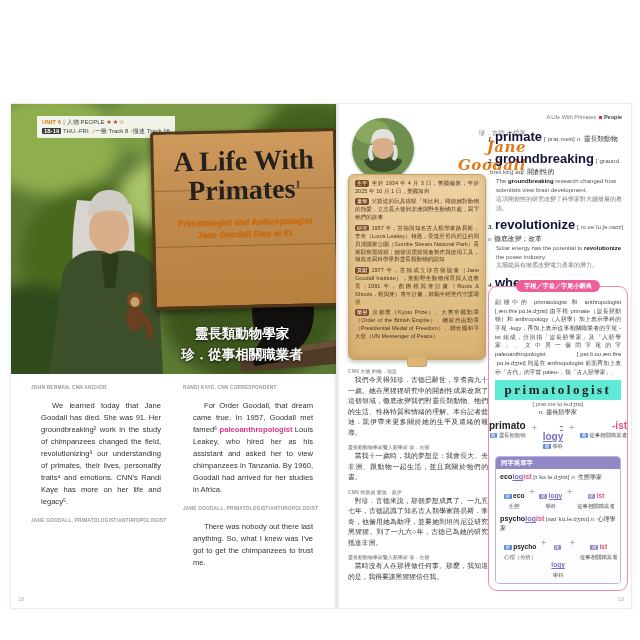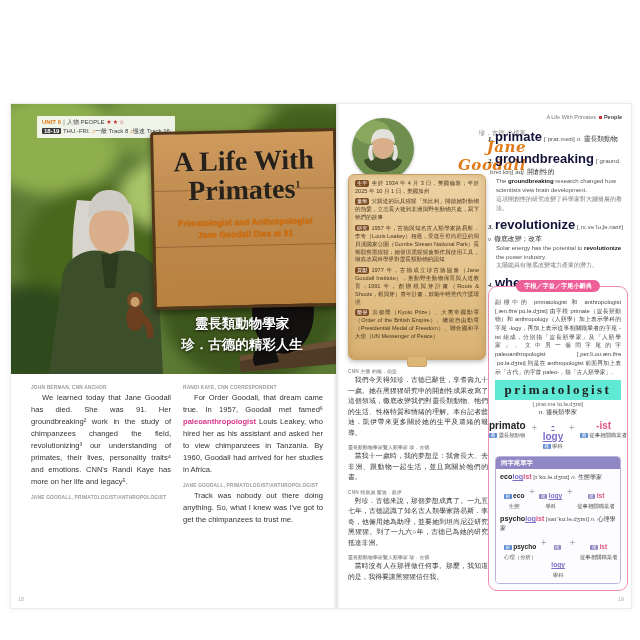--- a/index.html
+++ b/index.html
@@ -25,26 +25,26 @@
     background:linear-gradient(180deg,#cf9a5c 0%,#c08b4f 40%,#b8813f 100%);
     border:3px solid #53351a;border-radius:4px;box-shadow:0 3px 6px rgba(0,0,0,.45);
     text-align:center;}
   .sign:before{content:"";position:absolute;left:0;right:0;top:56px;height:1px;background:rgba(80,50,20,.35);}
   .sign:after{content:"";position:absolute;left:0;right:0;top:112px;height:1px;background:rgba(80,50,20,.35);}
   .sign-title{margin-top:14px;font-family:"Liberation Serif","DejaVu Serif",serif;font-weight:bold;
     font-size:28px;line-height:1.02;color:#26211a;text-shadow:0 1px 0 rgba(255,255,255,.15);}
   .sign-title sup{font-size:10px;}
   .sign-sub{margin-top:12px;font-size:8.5px;font-weight:bold;color:#d96b00;line-height:1.45;
     text-shadow:0 0 1px rgba(0,0,0,.2);}
-  .zh-sub{position:absolute;left:131px;top:210px;width:200px;text-align:center;color:#fff;
+  .zh-sub{position:absolute;left:131px;top:220px;width:200px;text-align:center;color:#fff;
     font-weight:bold;font-size:13.5px;line-height:1.55;text-shadow:0 1px 3px rgba(0,0,0,.8);}
   .cols{position:absolute;left:20px;top:274px;width:292px;display:flex;gap:12px;}
   .col{flex:1;}
   .speaker{font-size:4.8px;letter-spacing:.2px;color:#9a9a9a;font-weight:bold;margin:7px 0 2px;}
-  .col p{margin:0;font-size:7.6px;line-height:1.58;color:#333;text-align:justify;text-indent:11px;}
+  .col p{margin:10px;font-size:7.6px;line-height:1.58;color:#333;text-align:justify;text-indent:11px;}
   .kw-pink{color:#d6368b;font-weight:bold;}
   .pagenum{position:absolute;bottom:6px;font-size:5.5px;color:#b5b5b5;}
   .pagenum.pl{left:7px;} .pagenum.pr{right:7px;}
 
   
   .rp-header{position:absolute;top:10px;right:9px;font-size:5.5px;color:#777;}
   .rp-header b{color:#444;}
   .bullet{display:inline-block;width:3px;height:3px;background:#cc3333;margin:0 2px 0 3px;vertical-align:middle;}
   .avatar{position:absolute;left:16px;top:14px;width:62px;height:62px;border-radius:50%;overflow:hidden;
     box-shadow:0 1px 3px rgba(0,0,0,.3);}
@@ -80,21 +80,21 @@
   .pinkbox{position:absolute;left:152px;top:182px;width:140px;box-sizing:border-box;
     border:1.5px solid #f08bb8;border-radius:9px;padding:9px 6px 6px;background:#fff;}
   .pink-badge{position:absolute;left:50%;top:-7px;transform:translateX(-50%);white-space:nowrap;
     background:#ee5f9a;color:#fff;font-size:6.2px;font-weight:bold;padding:1.5px 8px;border-radius:8px;}
   .ws-intro{font-size:5.8px;line-height:1.5;color:#444;text-align:justify;margin:2px 0 4px;}
   .ws-word{background:#5eead4;text-align:center;font-size:13px;font-weight:bold;color:#222;
     letter-spacing:2.5px;padding:2px 0;font-family:"Liberation Serif","DejaVu Serif",serif;}
   .ws-phon{text-align:center;font-size:5.6px;color:#666;margin-top:1px;}
   .ws-def{text-align:center;font-size:6.2px;color:#333;margin:1px 0 3px;}
   .parts-row{display:flex;justify-content:center;align-items:flex-start;gap:4px;}
-  .part{text-align:center;}
+  .part{text-align:right;}
   .part-big{font-size:10px;font-weight:bold;}
   .c-root{color:#222;} .c-logy{color:#7b6fc9;text-decoration:underline;} .c-ist{color:#e0557f;}
   .plus{font-size:9px;color:#999;margin-top:1px;}
   .tag{display:inline-block;background:#5b8bd0;color:#fff;font-size:4.6px;padding:0 1.5px;
     border-radius:1px;margin-right:1.5px;vertical-align:10%;}
   .tag.suf{background:#8f88c4;}
   .part-mean{font-size:5.4px;color:#555;margin-top:1px;white-space:nowrap;}
   .purplebox{margin-top:6px;border:1px solid #b9b3dd;border-radius:4px;overflow:hidden;}
   .purple-head{background:#8f88c4;color:#fff;font-size:6.4px;font-weight:bold;padding:1.5px 5px;}
   .purple-body{padding:3px 4px 4px;background:#fdfdff;}
@@ -181,35 +181,35 @@
           <span>Primates</span><sup>1</sup>
         </div>
         <div class="sign-sub">
           <span>Primatologist and Anthropologist</span><br>
           <span>Jane Goodall Dies at 91</span>
         </div>
       </div>
 
       <div class="zh-sub">
         <div>靈長類動物學家</div>
-        <div>珍．古德的精彩人生</div>
+        <div>珍．從事相關職業者</div>
       </div>
     </div>
 
     <div class="cols">
       <div class="col">
         <div class="speaker">JOHN BERMAN, CNN ANCHOR</div>
         <p>We learned today that Jane Goodall has died. She was 91. Her groundbreaking² work in the study of chimpanzees changed the field, revolutionizing³ our understanding of primates, their lives, personality traits⁴ and emotions. CNN's Randi Kaye has more on her life and legacy⁵.</p>
         <div class="speaker">JANE GOODALL, PRIMATOLOGIST/ANTHROPOLOGIST</div>
       </div>
       <div class="col">
         <div class="speaker">RANDI KAYE, CNN CORRESPONDENT</div>
         <p><span>For Order Goodall, that dream came true. In 1957, Goodall met famed⁶ </span><span class="kw-pink">paleoanthropologist</span><span> Louis Leakey, who hired her as his assistant and asked her to view chimpanzees in Tanzania. By 1960, Goodall had arrived for her studies in Africa.</span></p>
         <div class="speaker">JANE GOODALL, PRIMATOLOGIST/ANTHROPOLOGIST</div>
-        <p>Track was nobody out there doing anything. So, what I knew was I've got to get the chimpanzees to trust me.</p>
+        <p>There was nobody out there last anything. So, what I knew was I've got to get the chimpanzees to trust me.</p>
       </div>
     </div>
 
     <div class="pagenum pl">18</div>
   </div>
 
   <div class="page page-right">
 
     <div class="rp-header">
       <span>A Life With Primates</span><span class="bullet"></span><b>People</b>

